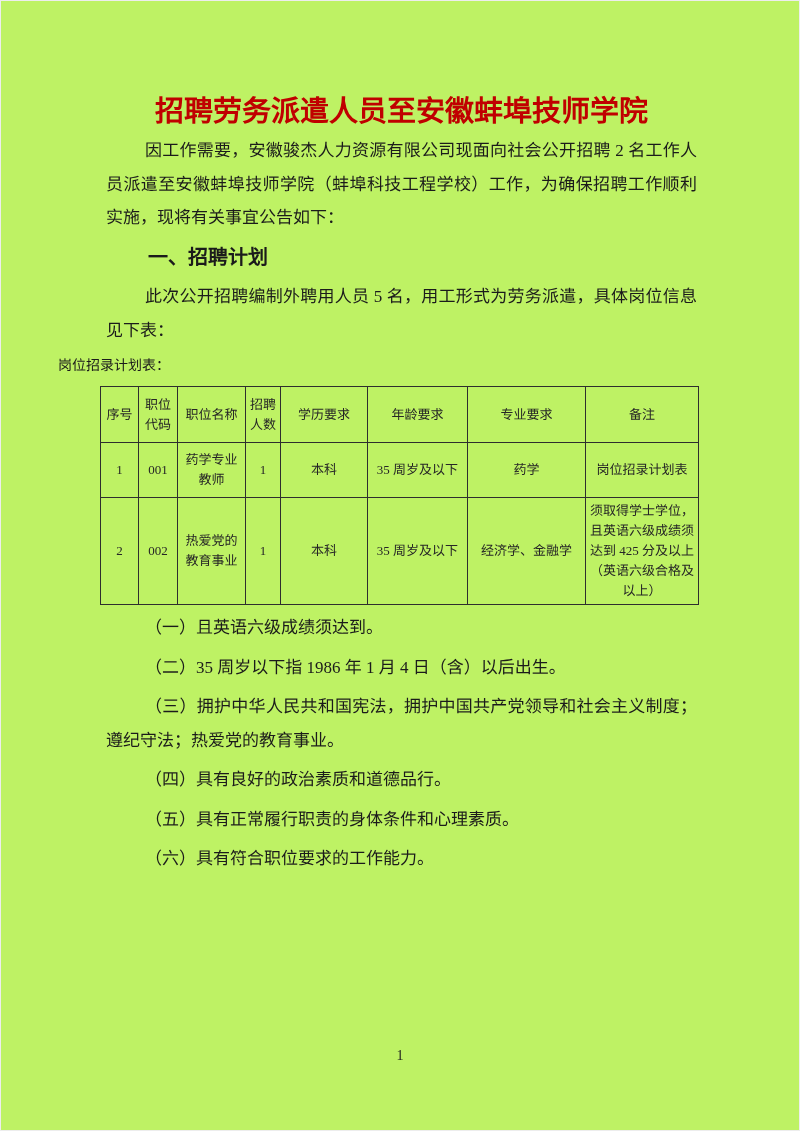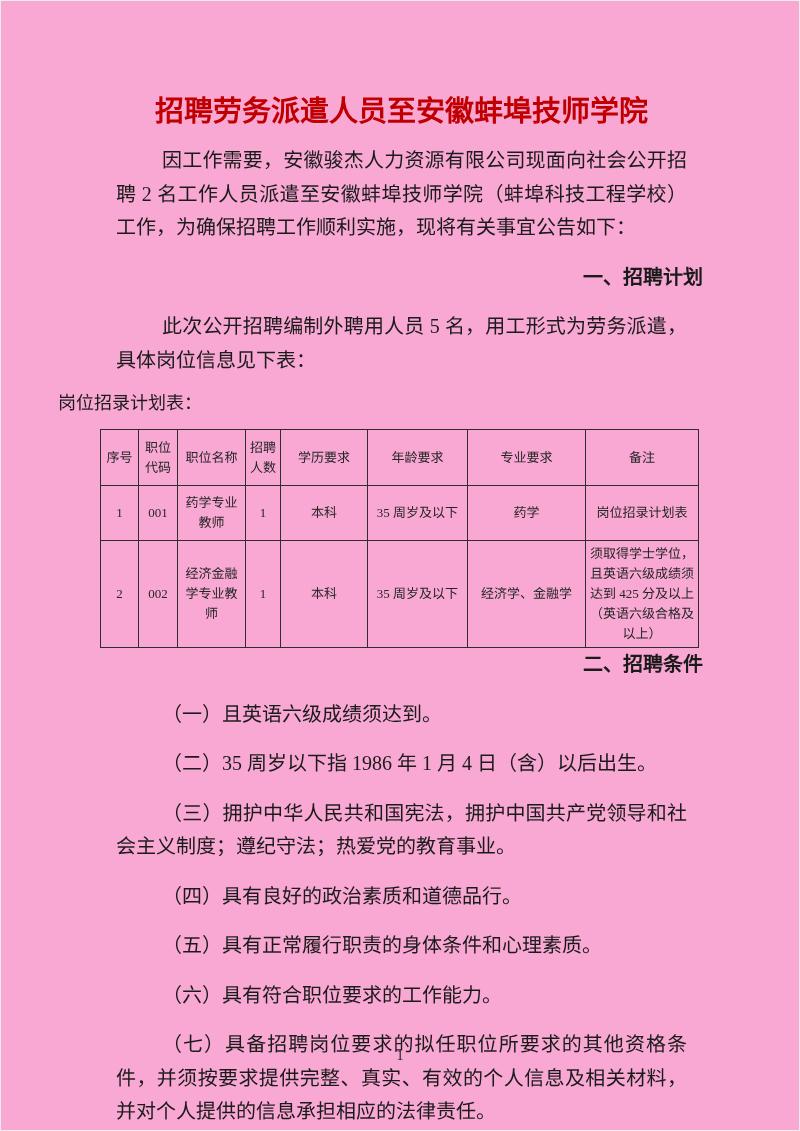--- a/index.html
+++ b/index.html
@@ -1,57 +1,56 @@
 <!DOCTYPE html>
 <html lang="zh-CN"><head>
 <meta charset="utf-8">
 <style>
   html,body{margin:0;padding:0;background:#fff;}
   .page{
     position:relative;
     width:800px;height:1131px;
     box-sizing:border-box;
-    background:#f9a8d4;
+    background:#bef264;
     overflow:hidden;
     box-shadow:inset 0 0 0 1px #ededed;
     font-family:"Liberation Serif","DejaVu Serif",serif;
     color:#1b1b1b;
   }
   .content{padding:0 97px 0 100px;}
   .doc-title{
     margin:94px 0 0;
     font-family:"Liberation Sans","DejaVu Sans",sans-serif;
     font-weight:bold;
     font-size:29px;
     line-height:34px;
     text-align:center;
     color:#c00000;
   }
   p.body{
-    font-size:20px;
+    font-size:17px;
     line-height:33.5px;
-    margin:16px;
+    margin:6px;
     text-align:justify;
     text-indent:2.3em;
     font-family:Liberation Serif, serif;
   }
   .intro{margin-top:37px;}
   h2.sec{
     font-family:Liberation Serif, serif;
     font-size:20px;
     line-height:33.5px;
     font-weight:bold;
     margin:0;
     padding-left:48px;
-    text-align:right;
   }
   .table-label{
-    font-size:18px;
+    font-size:14px;
     line-height:20px;
-    margin:9px 0 16px -42px;
+    margin:9px 0 10px -42px;
     color:#1b1b1b;
   }
   table.plan{
     border-collapse:collapse;
     table-layout:fixed;
     width:599px;
     margin-top:9px;
     font-size:13px;
     line-height:20px;
     text-align:center;
@@ -120,36 +119,34 @@
           <td>药学专业教师</td>
           <td>1</td>
           <td>本科</td>
           <td>35 周岁及以下</td>
           <td>药学</td>
           <td>岗位招录计划表</td>
         </tr>
         <tr class="r2">
           <td>2</td>
           <td>002</td>
-          <td>经济金融学专业教师</td>
+          <td>热爱党的教育事业</td>
           <td>1</td>
           <td>本科</td>
           <td>35 周岁及以下</td>
           <td>经济学、金融学</td>
           <td>须取得学士学位，且英语六级成绩须达到 425 分及以上（英语六级合格及以上）</td>
         </tr>
       </tbody>
     </table>
 
-    <h2 class="sec sec2">二、招聘条件</h2>
 
     <p class="body">（一）且英语六级成绩须达到。</p>
     <p class="body">（二）35 周岁以下指 1986 年 1 月 4 日（含）以后出生。</p>
     <p class="body">（三）拥护中华人民共和国宪法，拥护中国共产党领导和社会主义制度；遵纪守法；热爱党的教育事业。</p>
     <p class="body">（四）具有良好的政治素质和道德品行。</p>
     <p class="body">（五）具有正常履行职责的身体条件和心理素质。</p>
     <p class="body">（六）具有符合职位要求的工作能力。</p>
-    <p class="body">（七）具备招聘岗位要求的拟任职位所要求的其他资格条件，并须按要求提供完整、真实、有效的个人信息及相关材料，并对个人提供的信息承担相应的法律责任。</p>
 
   </div>
 
   <div class="pagenum">1</div>
 </div>
 
 </body></html>

